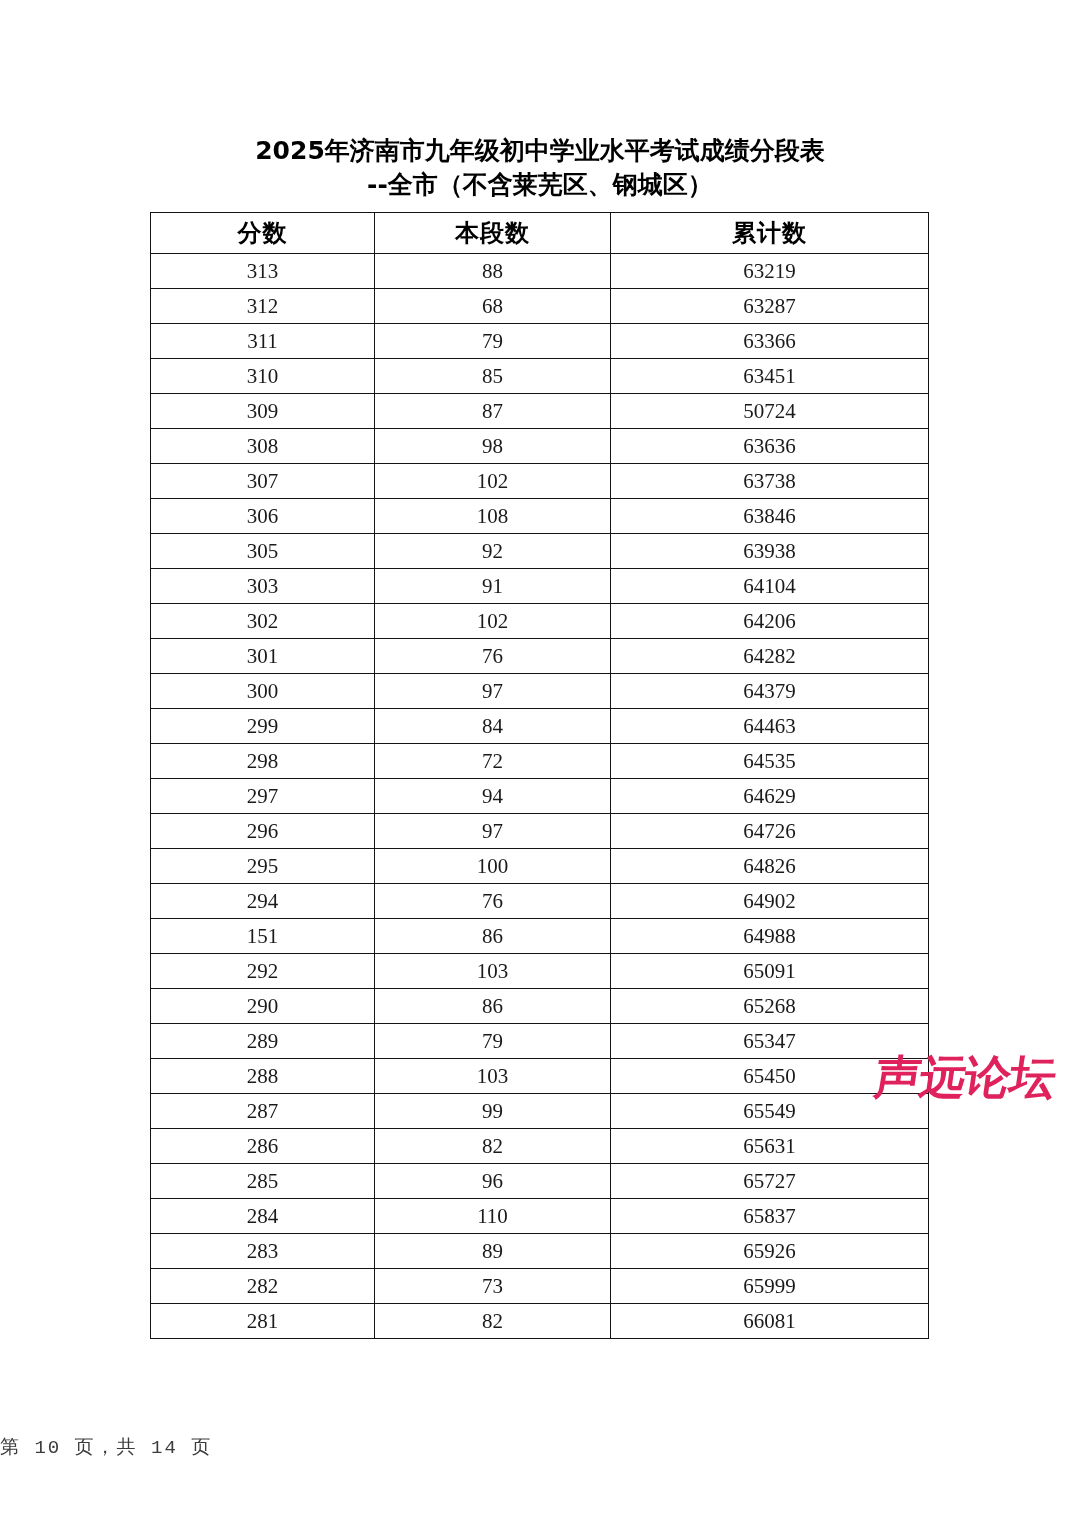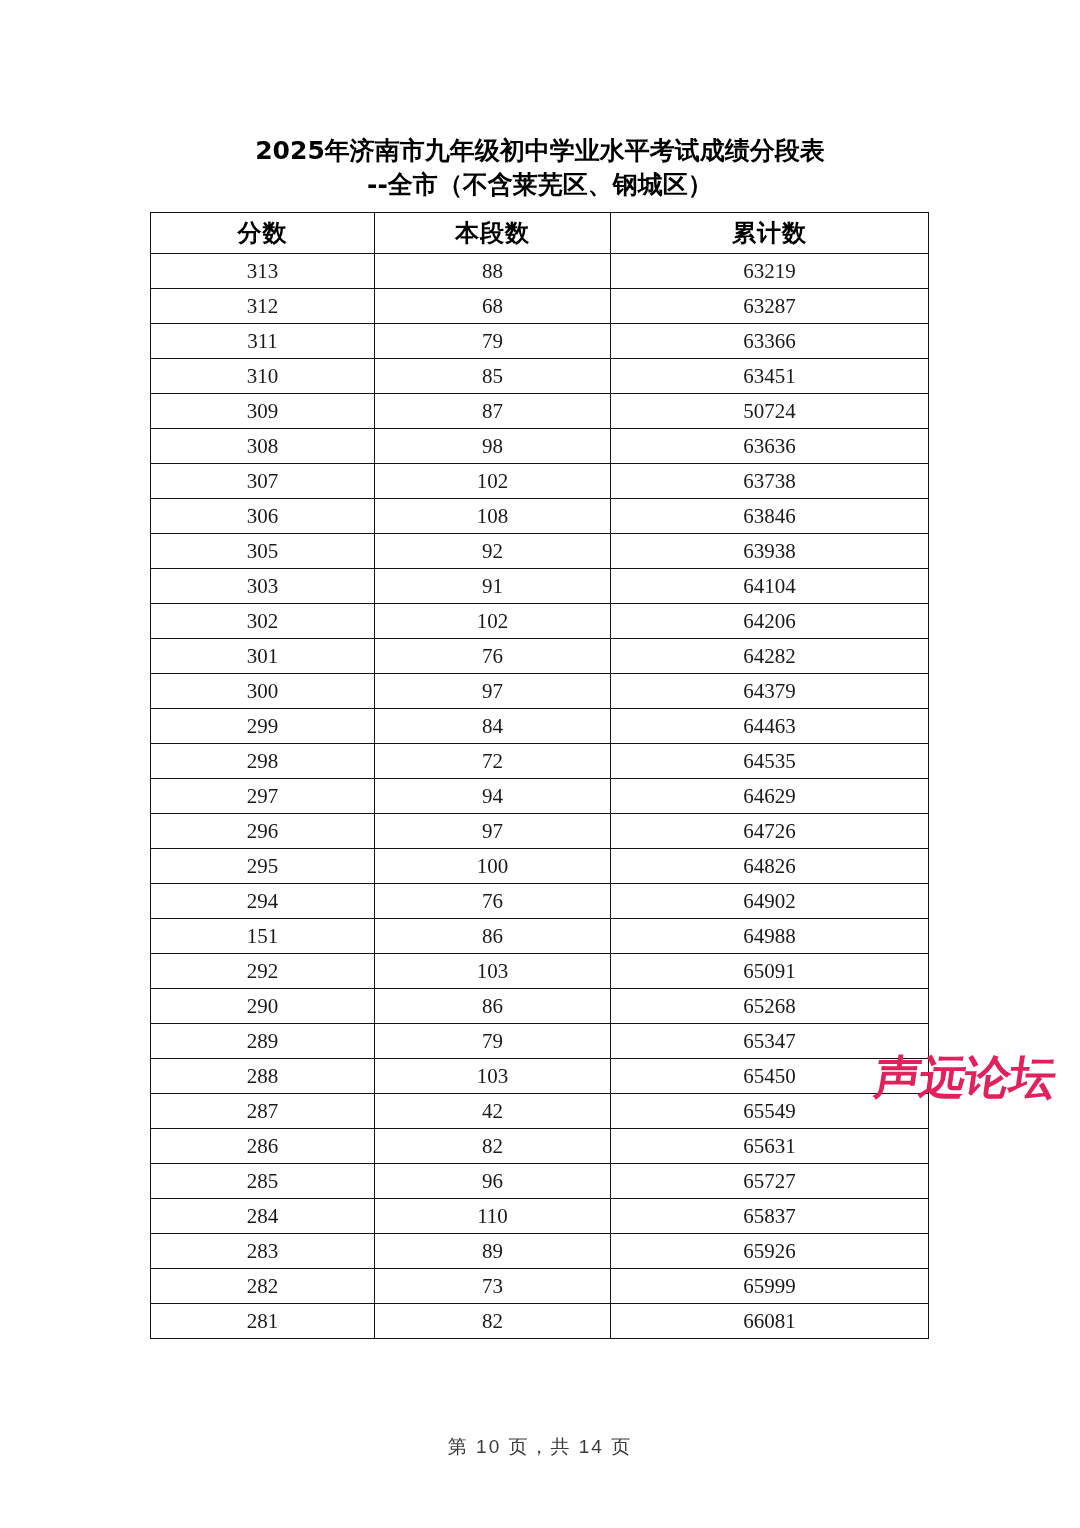--- a/index.html
+++ b/index.html
@@ -79,22 +79,21 @@
     font-size: 21px;
     color: #1a1a1a;
   }
 
   
   .footer {
     position: absolute;
     left: 0;
     top: 1434px;
     width: 1080px;
-    text-align: center;
-    font-family: Liberation Sans, sans-serif;
+    font-family: Liberation Mono, monospace;
     font-size: 19px;
     color: #3b3b3b;
     letter-spacing: 2px;
   }
 
   
   .watermark {
     position: absolute;
     right: 6px;
     bottom: 8px;
@@ -254,21 +253,21 @@
             <td>79</td>
             <td>65347</td>
           </tr>
           <tr>
             <td>288</td>
             <td>103</td>
             <td>65450</td>
           </tr>
           <tr>
             <td>287</td>
-            <td>42</td>
+            <td>99</td>
             <td>65549</td>
           </tr>
           <tr>
             <td>286</td>
             <td>82</td>
             <td>65631</td>
           </tr>
           <tr>
             <td>285</td>
             <td>96</td>

